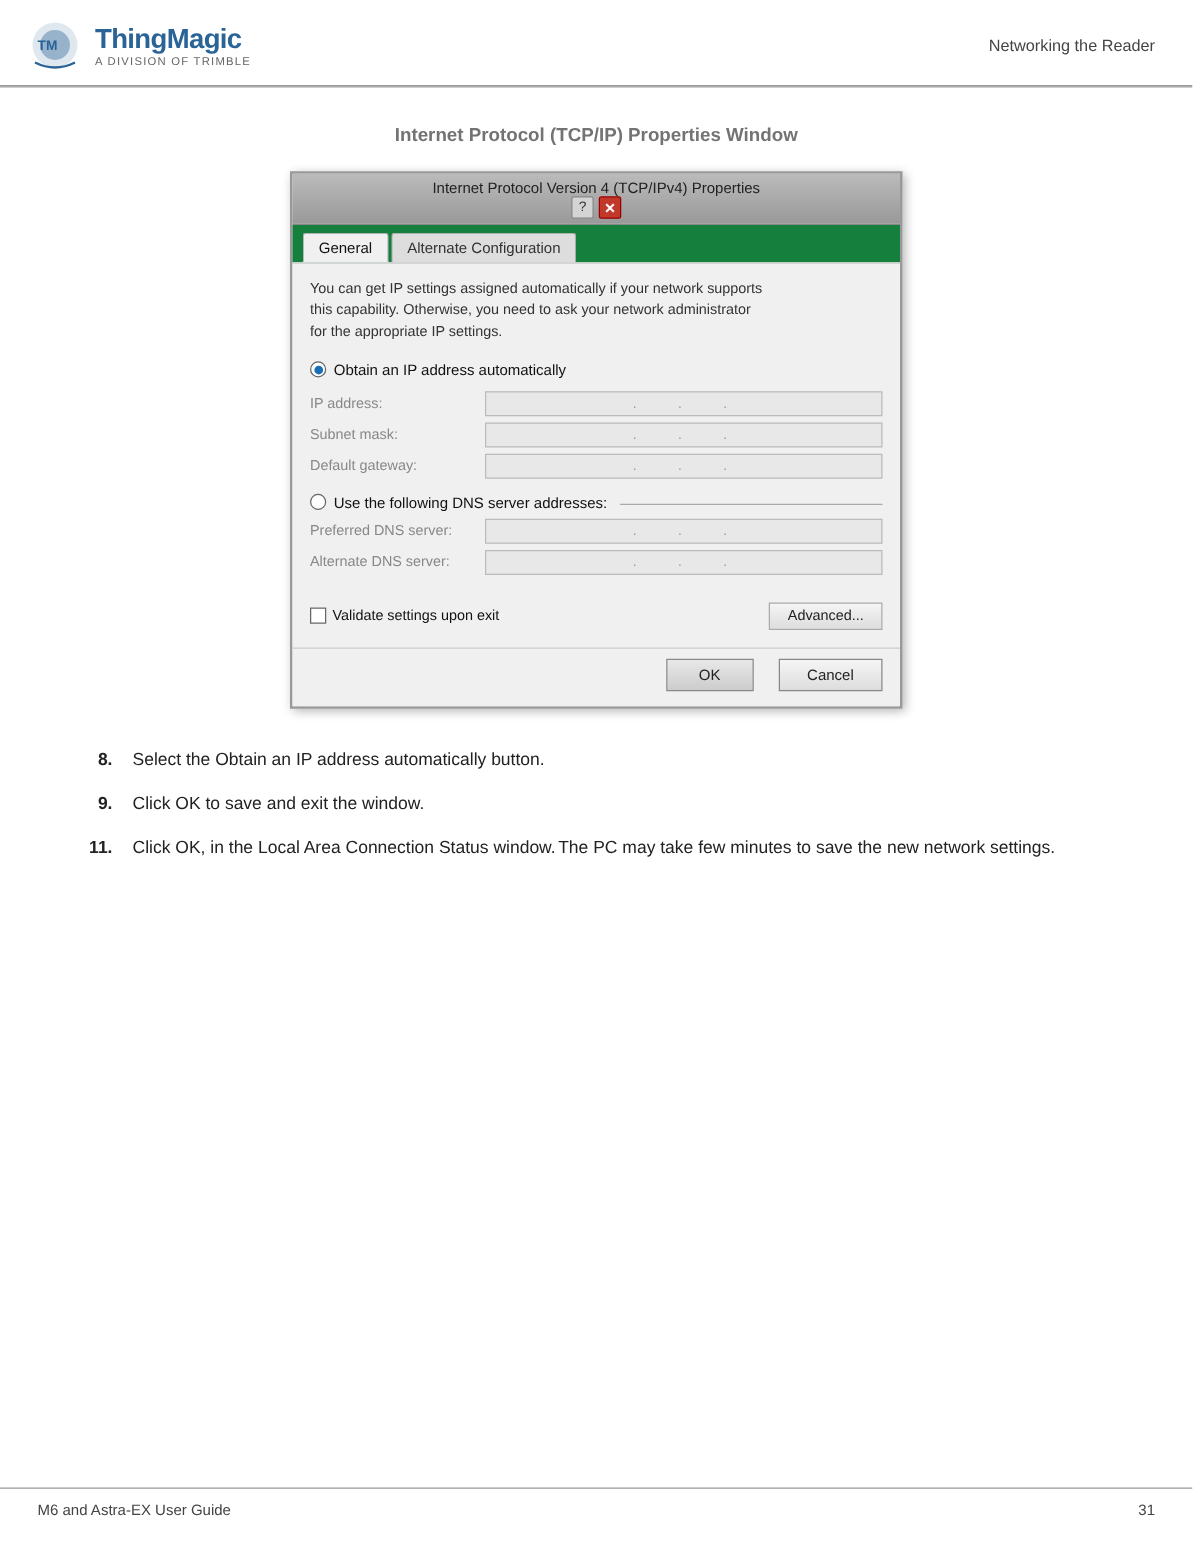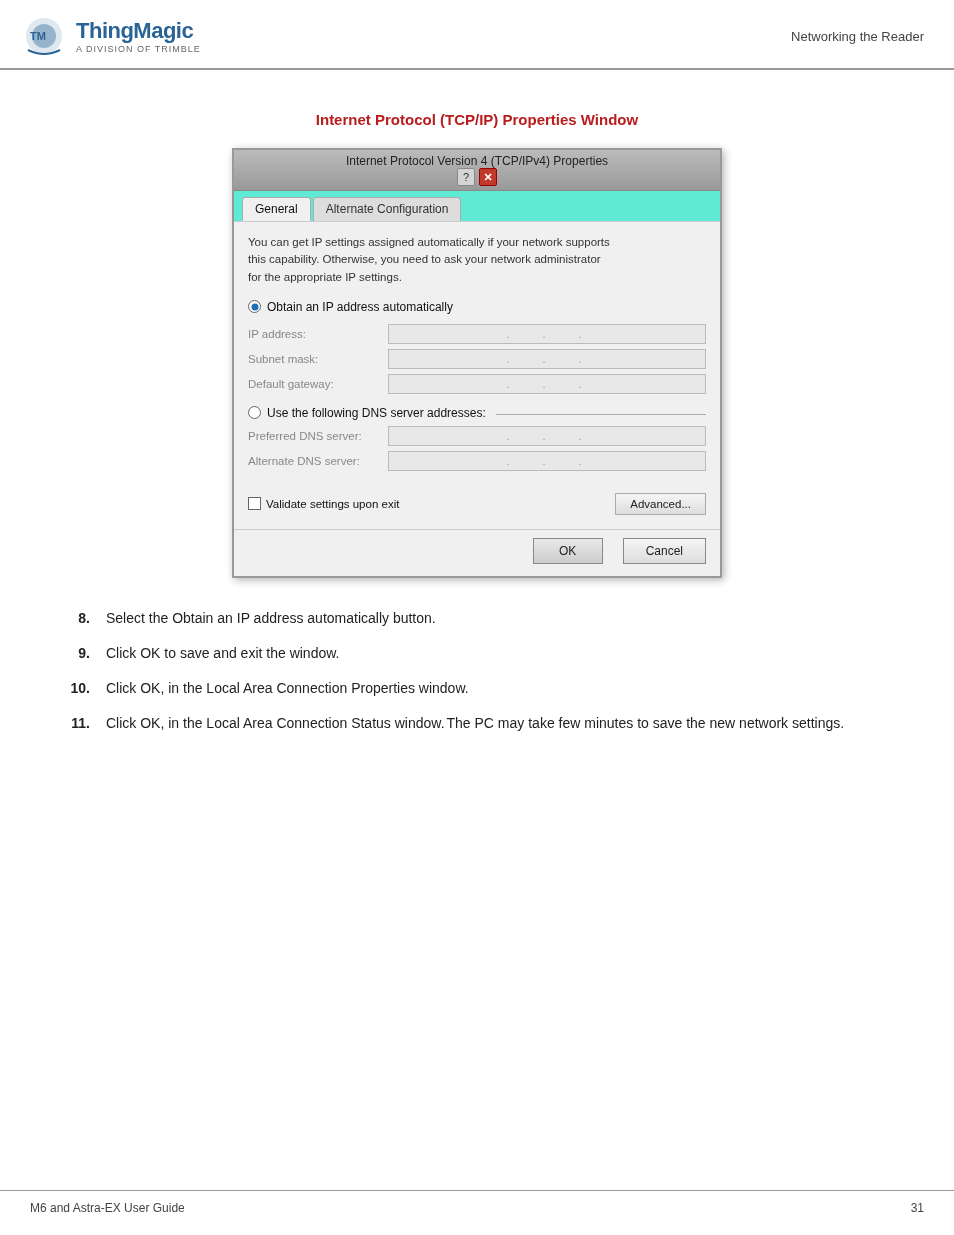--- a/index.html
+++ b/index.html
@@ -54,22 +54,21 @@
     .page-content {
       padding: 30px 60px 30px 60px;
     }
 
     
     .dialog-section-title {
       text-align: center;
       font-size: 15px;
       font-weight: bold;
       margin-bottom: 20px;
-      color: #b91c1c;
-      margin-top: 11px;
+      color: #737373;
     }
 
     
     .win-dialog {
       border: 2px solid #999;
       background: #f0f0f0;
       width: 490px;
       margin: 0 auto 30px auto;
       box-shadow: 2px 2px 8px rgba(0,0,0,0.3);
       font-size: 12px;
@@ -120,21 +119,21 @@
       cursor: pointer;
       color: #fff;
       font-weight: bold;
     }
 
     
     .win-tabs {
       display: flex;
       gap: 2px;
       padding: 6px 8px 0 8px;
-      background: #5eead4;
+      background: #15803d;
     }
     .win-tab {
       padding: 4px 12px;
       background: #ddd;
       border: 1px solid #aaa;
       border-bottom: none;
       border-radius: 3px 3px 0 0;
       cursor: pointer;
       font-size: 12px;
       color: #333;
@@ -467,24 +466,20 @@
   <ul class="numbered-list">
     <li class="numbered-item">
       <span class="item-number">8.</span>
       <span class="item-text">Select the Obtain an IP address automatically button.</span>
     </li>
     <li class="numbered-item">
       <span class="item-number">9.</span>
       <span class="item-text">Click OK to save and exit the window.</span>
     </li>
     <li class="numbered-item">
-      <span class="item-number">10.</span>
-      <span class="item-text">Click OK, in the Local Area Connection Properties window.</span>
-    </li>
-    <li class="numbered-item">
       <span class="item-number">11.</span>
       <div class="item-text-block">
         <span>Click OK, in the Local Area Connection Status window.</span>
         <span style="padding-left: 0px;">The PC may take few minutes to save the new network settings.</span>
       </div>
     </li>
   </ul>
 
 </div>
 

